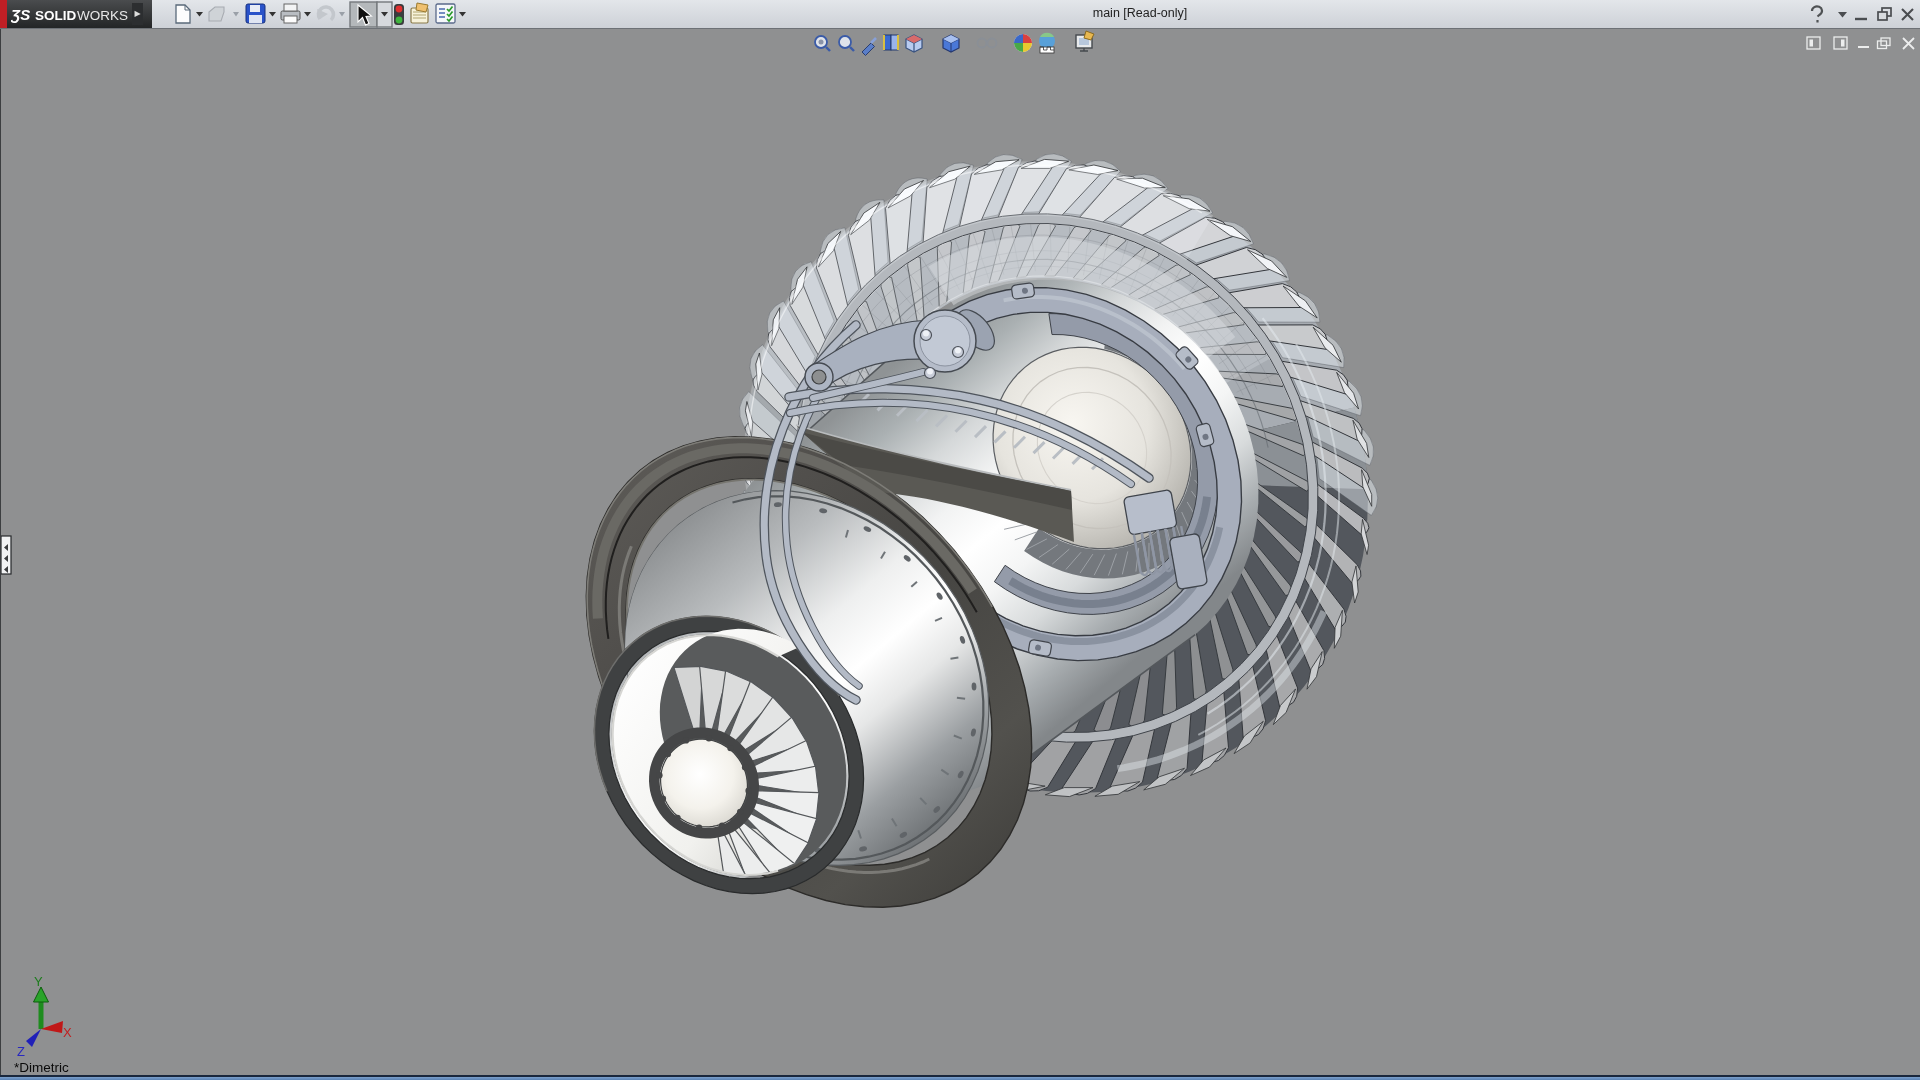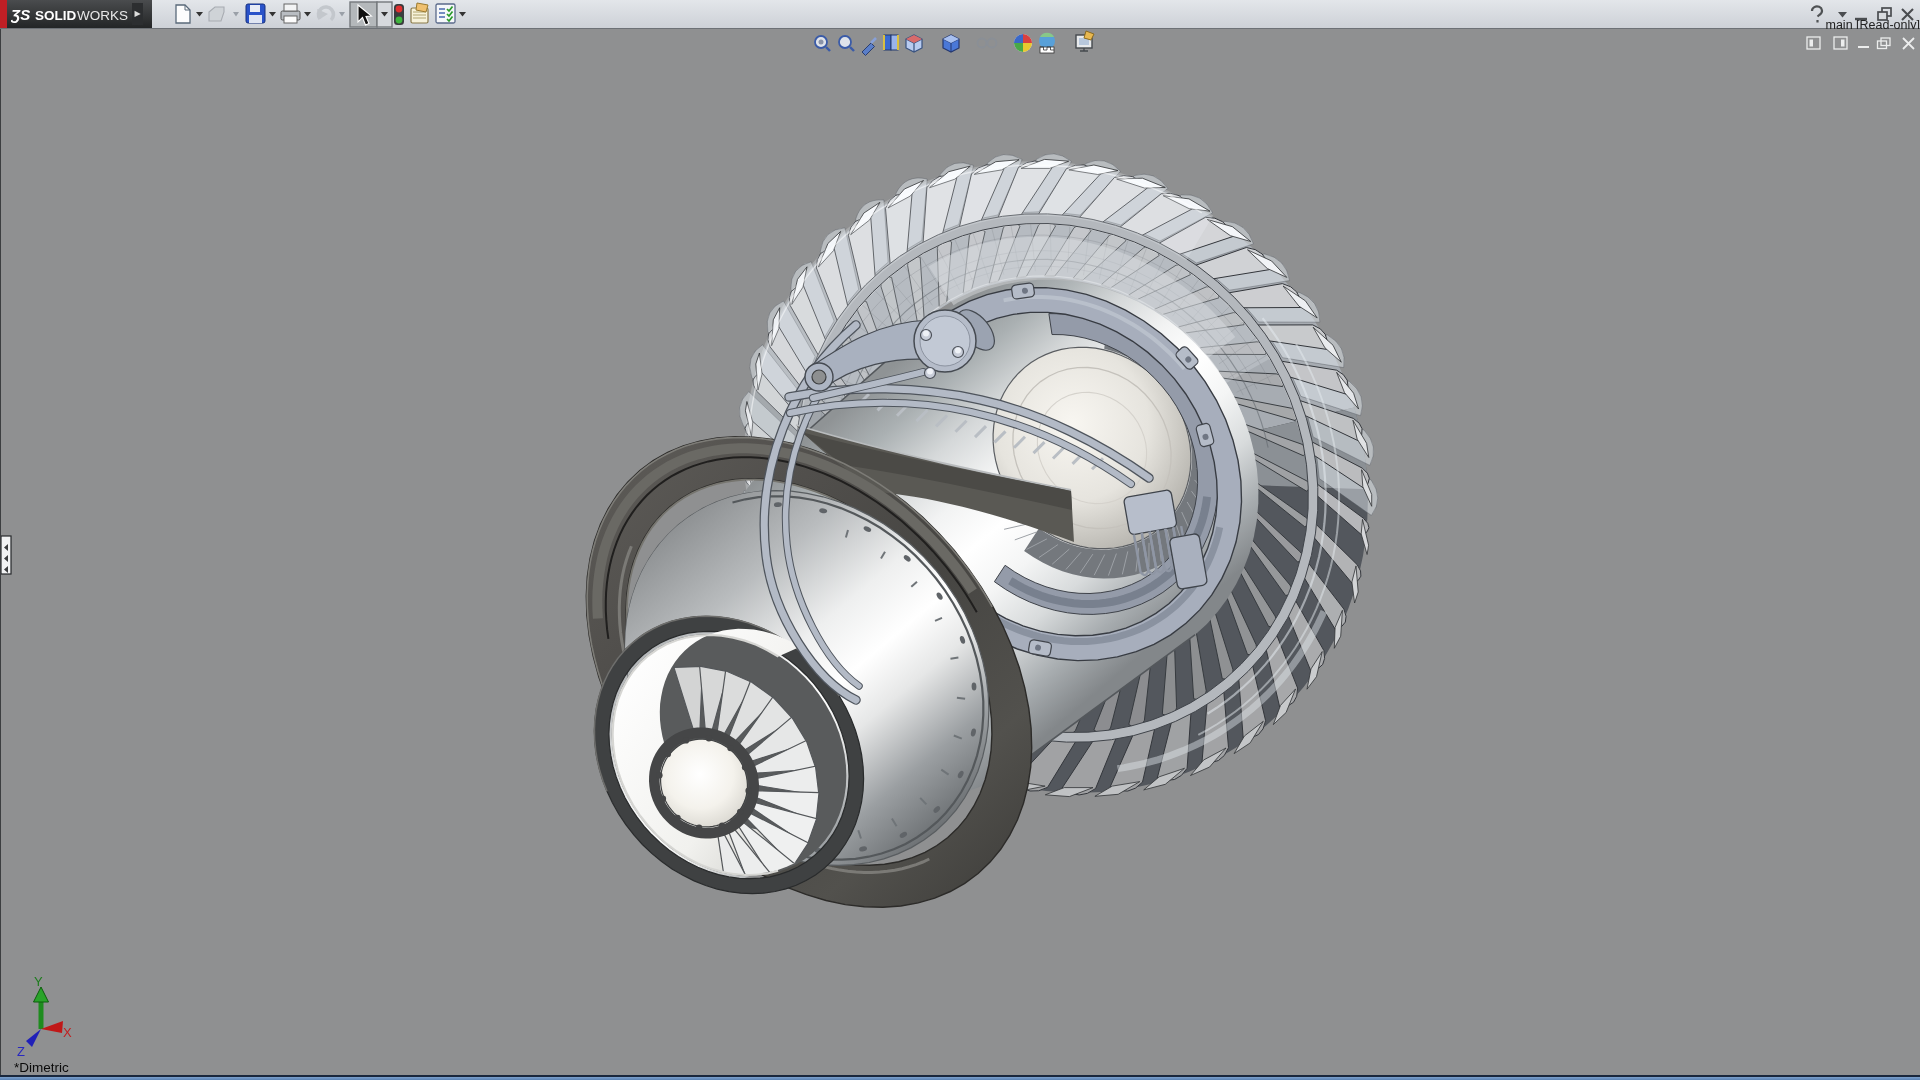--- a/index.html
+++ b/index.html
@@ -2,21 +2,21 @@
 <html><head><meta charset="utf-8"><style>
 html,body{margin:0;padding:0;width:1920px;height:1080px;overflow:hidden;
  font-family:"Liberation Sans",sans-serif;background:#8f9091;}
 #titlebar{position:absolute;left:0;top:0;width:1920px;height:28px;
  background:linear-gradient(#e3e6ea,#cdd1d7);border-bottom:1px solid #6d7176;}
 #logo{position:absolute;left:0;top:0;width:152px;height:28px;
  background:linear-gradient(#4a4c4e,#232526);overflow:hidden;white-space:nowrap;}
 #logo .red{position:absolute;left:0;top:0;width:7px;height:28px;background:#c01f25;}
 #logotab{position:absolute;left:132px;top:3px;width:11px;height:22px;background:#2c2e30;
  color:#ddd;font-size:8px;line-height:22px;text-align:center;}
-#wtitle{position:absolute;left:360px;top:12px;width:1560px;text-align:right;line-height:27px;
+#wtitle{position:absolute;left:360px;top:0;width:1560px;text-align:center;line-height:27px;
  font-size:12.5px;color:#222;}
 #viewport{position:absolute;left:0;top:29px;width:1920px;height:1051px;
  background:#8f9091;border-left:1.5px solid #3c3e40;}
 #dimetric{position:absolute;left:13px;top:1031px;font-size:13.5px;color:#0a0a0a;text-align:center;}
 </style></head><body>
 <div id="titlebar">
 <svg style="position:absolute;left:0;top:0" width="1920" height="28">
  <g>
   <path d="M176,5 h9 l5,5 v13 h-14 Z" fill="#fdfdfd" stroke="#5a6a7a" stroke-width="1.3"></path>
   <path d="M185,5 v5 h5" fill="none" stroke="#5a6a7a" stroke-width="1"></path>

